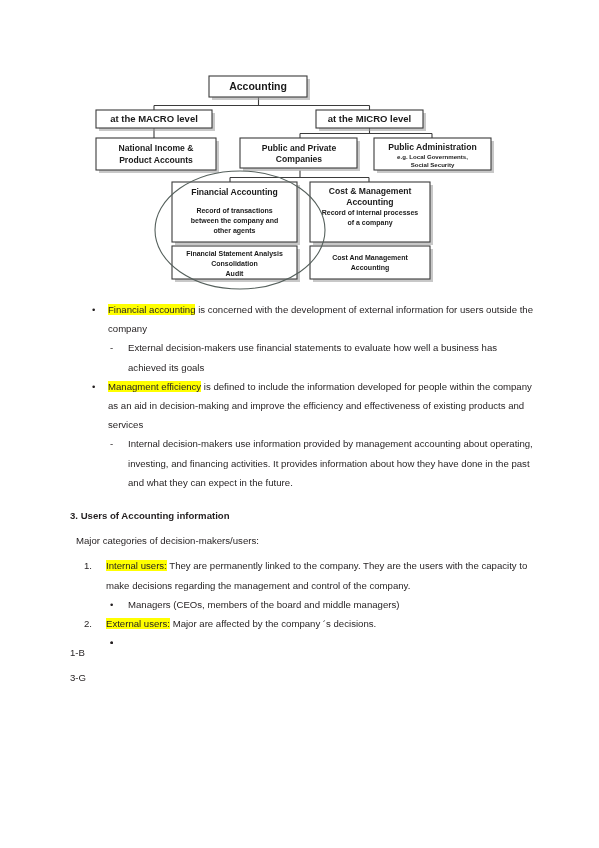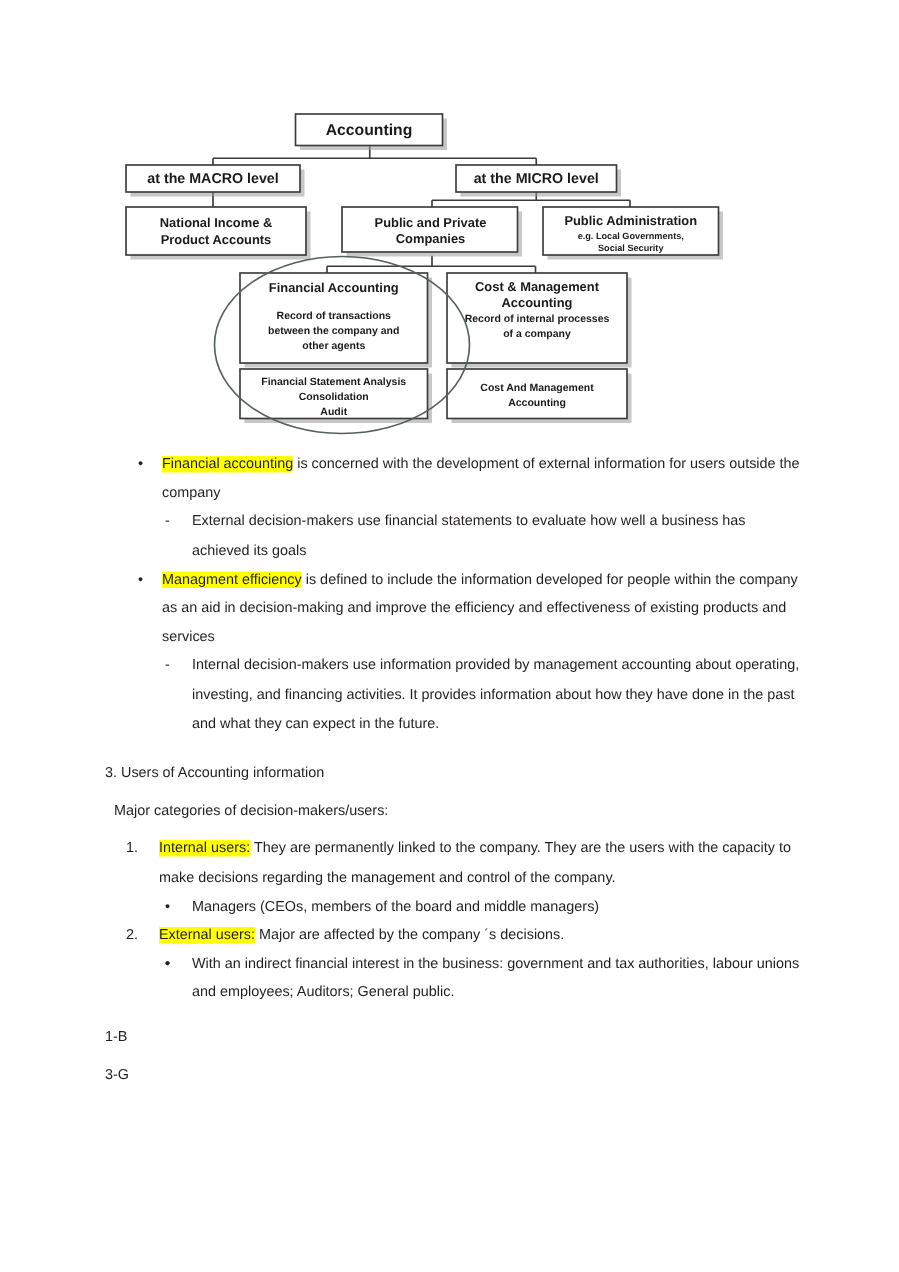--- a/index.html
+++ b/index.html
@@ -12,21 +12,21 @@
     height: 848px;
     position: relative;
     font-family: "Liberation Sans", sans-serif;
     color: #231f20;
     overflow: hidden;
   }
 
   
   #diagram-wrap {
     position: absolute;
-    left: 4px;
+    left: 16px;
     top: 0;
     width: 571px;
     height: 300px;
     text-decoration: underline;
   }
   #diagram-svg { display: block; }
 
   .dg-box-rect {
     fill: #ffffff;
     stroke: #3b3b3b;
@@ -145,21 +145,21 @@
   .hl {
     background: #ffff00;
     padding: 0 0px;
   }
 
   h3.sec-head {
     margin: 0;
     padding: 0 0 0 70px;
     font-size: 9.6px;
     line-height: 19.2px;
-    font-weight: normal;
+    font-weight: bold;
     color: #231f20;
   }
   p.plain {
     margin: 0;
     padding: 0 76px 0 76px;
     font-size: 9.6px;
     line-height: 19.2px;
   }
   p.tail {
     margin: 0;
@@ -334,21 +334,20 @@
       <span><span class="hl">External users:</span><span> Major are affected by the company ´s decisions.</span></span>
     </li>
   </ol>
 
   <ul class="lvl3">
     <li class="blk">
       <span class="bl-marker">•</span>
     </li>
     <li class="blk">
       <span class="bl-marker">•</span>
-      <span>With an indirect financial interest in the business: government and tax authorities, labour unions and employees; Auditors; General public.</span>
     </li>
   </ul>
 
   <div class="sp-10"></div>
 
   <p class="tail">1-B</p>
   <div class="sp-6"></div>
   <p class="tail">3-G</p>
 
 </div>

